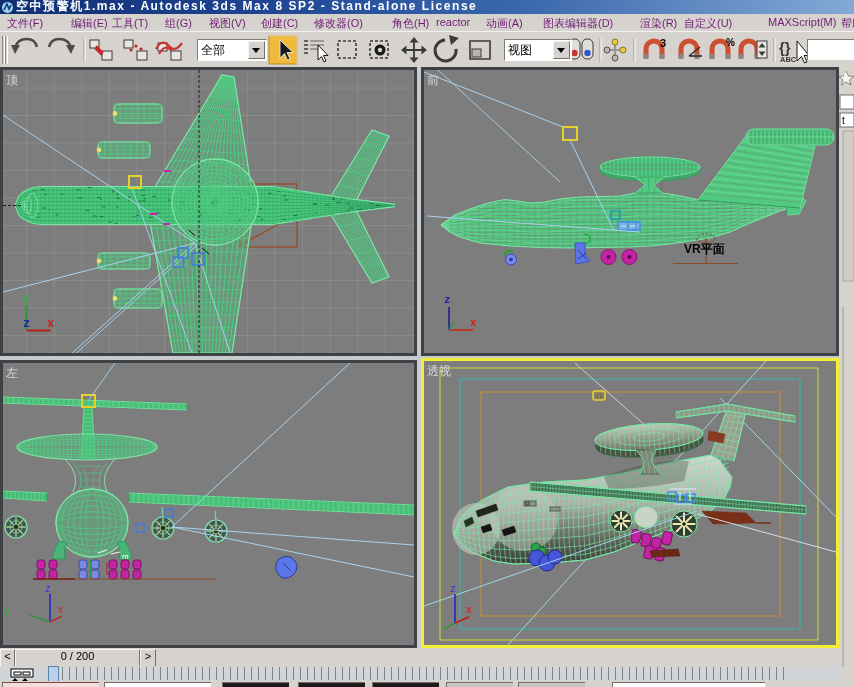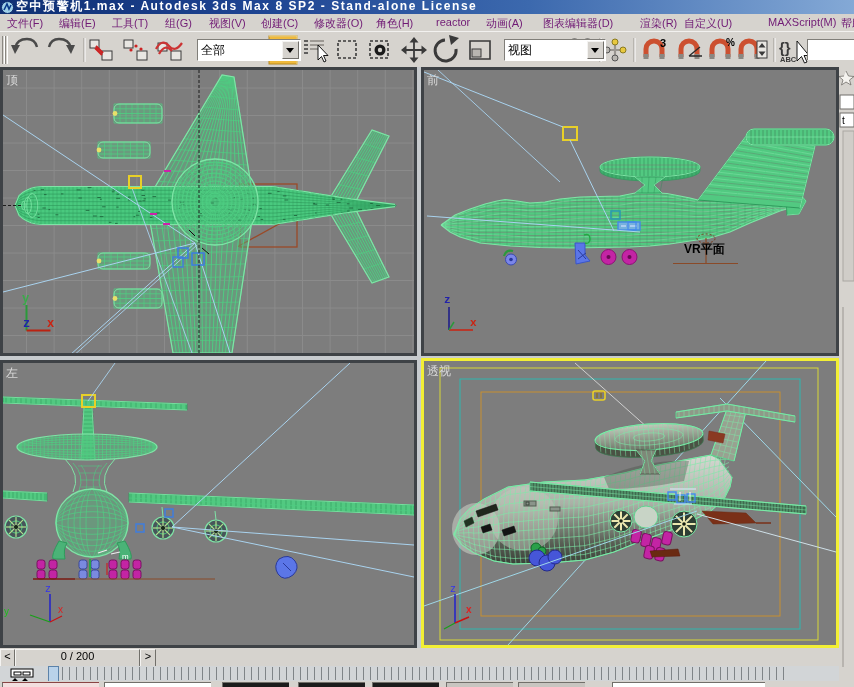--- a/index.html
+++ b/index.html
@@ -9,21 +9,21 @@
   
   #title{left:0;top:0;width:854px;height:14px;
     background:linear-gradient(90deg,#0f2f73 0%,#1e4492 30%,#3c69ae 62%,#84a9d6 100%);
     color:#fff;font-weight:bold;font-size:12px;letter-spacing:1.55px;line-height:13px;white-space:nowrap;}
   #title span{position:absolute;left:16px;top:0px;}
   
   #menu{left:0;top:14px;width:850px;height:17px;background:#d6d3ce;font-size:11px;color:#701a75;}
   #menu span{position:absolute;top:2px;white-space:nowrap;}
   
   #tbar{left:0;top:31px;width:854px;height:36px;background:#d6d3ce;border-top:1px solid #f2f1ef;}
-  .combo{position:absolute;height:20px;background:#fff;border-top:1px solid #807e79;border-left:1px solid #807e79;border-bottom:1px solid #fff;border-right:1px solid #fff;font-size:12px;padding-left:34px;}
+  .combo{position:absolute;height:20px;background:#fff;border-top:1px solid #807e79;border-left:1px solid #807e79;border-bottom:1px solid #fff;border-right:1px solid #fff;font-size:12px;}
   .combo .tx{position:absolute;left:3px;top:2px;color:#000;}
   .combo .btn{position:absolute;right:1px;top:1px;bottom:1px;width:15px;background:#d6d3ce;border:1px solid;border-color:#f4f3f1 #716f6a #716f6a #f4f3f1;}
   .combo .btn:after{content:"";position:absolute;left:3px;top:6px;border:4px solid transparent;border-top:5px solid #000;}
   
   #vparea{left:0;top:67px;width:839px;height:581px;background:#c7cbce;}
   .vp{position:absolute;background:#7d7d7d;border:3px solid #3e4246;}
   .vplabel{position:absolute;left:3px;top:2px;color:#d8d8d8;font-size:12px;z-index:5;}
   
   #tslider{left:0;top:648px;width:854px;height:18px;background:#d6d3ce;}
   .tbtn{position:absolute;top:1px;height:16px;background:#d6d3ce;border:1px solid;border-color:#f4f3f1 #716f6a #716f6a #f4f3f1;font-size:11px;text-align:center;color:#000;}
@@ -43,27 +43,27 @@
 <div id="root">
   <div id="title" class="abs">
     <svg class="abs" style="left:1px;top:1px" width="13" height="13" viewBox="0 0 13 13">
       <circle cx="6.5" cy="6.5" r="6" fill="#9fd0e8" stroke="#0a2a6a" stroke-width="1"></circle>
       <path d="M3 9 L6 3 L8 8 L10 4" stroke="#083a8a" stroke-width="1.6" fill="none"></path>
     </svg>
     <span>空中预警机1.max - Autodesk 3ds Max 8 SP2  - Stand-alone License</span>
   </div>
   <div id="menu" class="abs">
     <span style="left:7px">文件(F)</span>
-    <span style="left:59px">编辑(E)</span>
+    <span style="left:71px">编辑(E)</span>
     <span style="left:112px">工具(T)</span>
     <span style="left:165px">组(G)</span>
     <span style="left:209px">视图(V)</span>
     <span style="left:261px">创建(C)</span>
     <span style="left:314px">修改器(O)</span>
-    <span style="left:376px">角色(H)</span>
+    <span style="left:392px">角色(H)</span>
     <span style="left:436px">reactor</span>
     <span style="left:486px">动画(A)</span>
     <span style="left:543px">图表编辑器(D)</span>
     <span style="left:640px">渲染(R)</span>
     <span style="left:684px">自定义(U)</span>
     <span style="left:768px">MAXScript(M)</span>
     <span style="left:841px">帮助</span>
   </div>
   <div id="tbar" class="abs">
     <div class="abs" style="left:2px;top:4px;width:1px;height:28px;border-left:1px solid #8a8781;border-right:1px solid #fff"></div>

